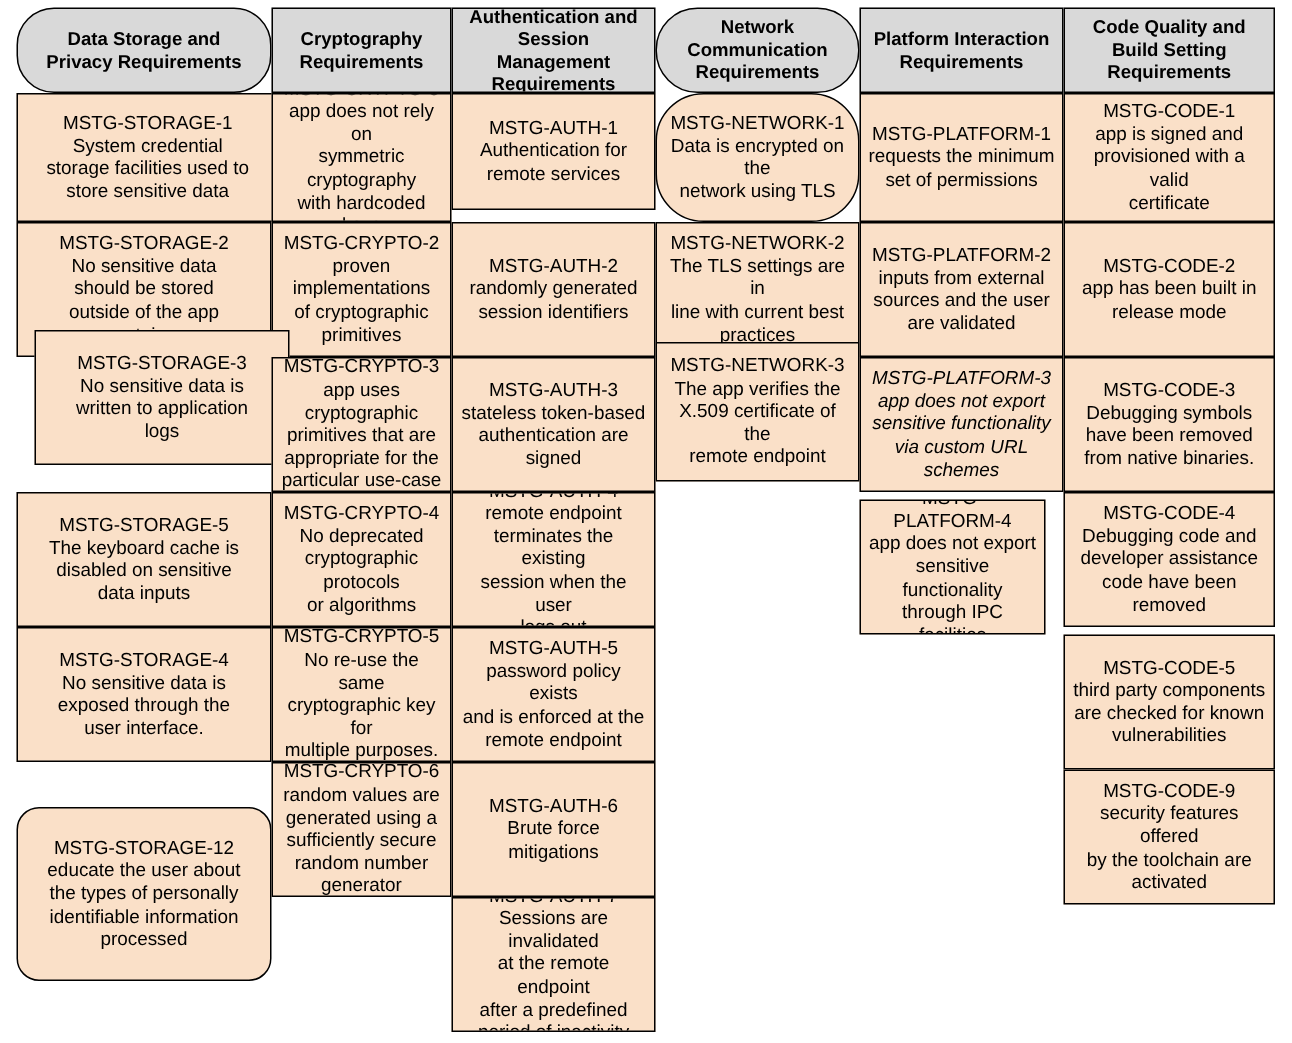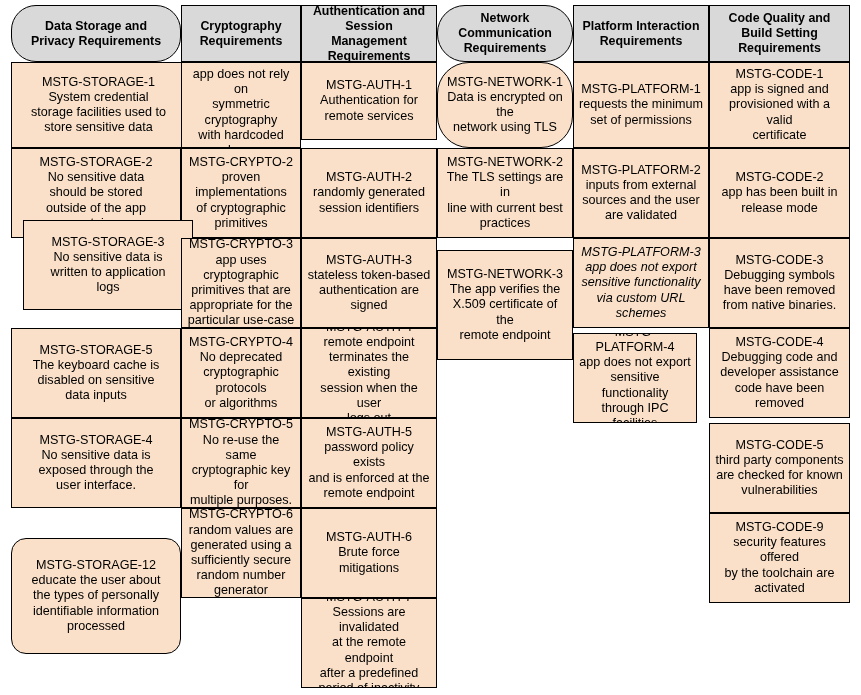--- a/index.html
+++ b/index.html
@@ -164,21 +164,21 @@
 primitives that are
 appropriate for the
 particular use-case</span>
   </div>
   <div class="cell body-cell" style="left:301px; top:238px; width:136px; height:90px;">
     <span class="cell-text">MSTG-AUTH-3
 stateless token-based
 authentication are
 signed</span>
   </div>
-  <div class="cell body-cell" style="left:437px; top:250px; width:136px; height:110px;">
+  <div class="cell body-cell" style="left:437px; top:228px; width:136px; height:93px;">
     <span class="cell-text">MSTG-NETWORK-3
 The app verifies the
 X.509 certificate of the
 remote endpoint</span>
   </div>
   <div class="cell body-cell" style="left:573px; top:238px; width:136px; height:90px;font-style:italic;">
     <span class="cell-text">MSTG-PLATFORM-3
 app does not export
 sensitive functionality
 via custom URL

